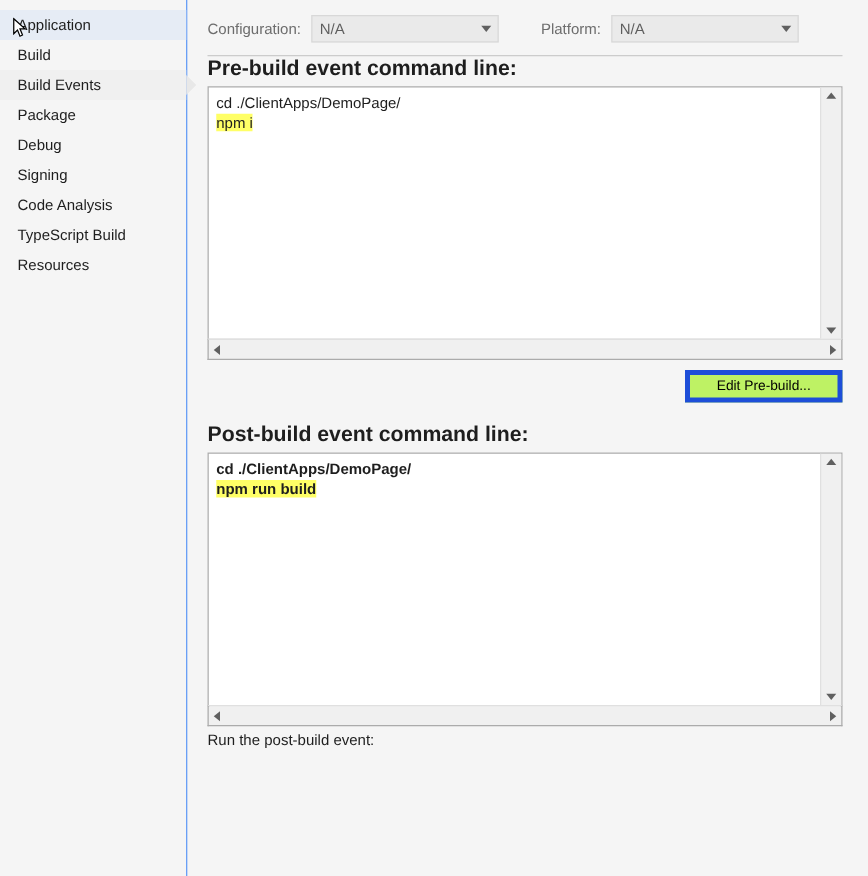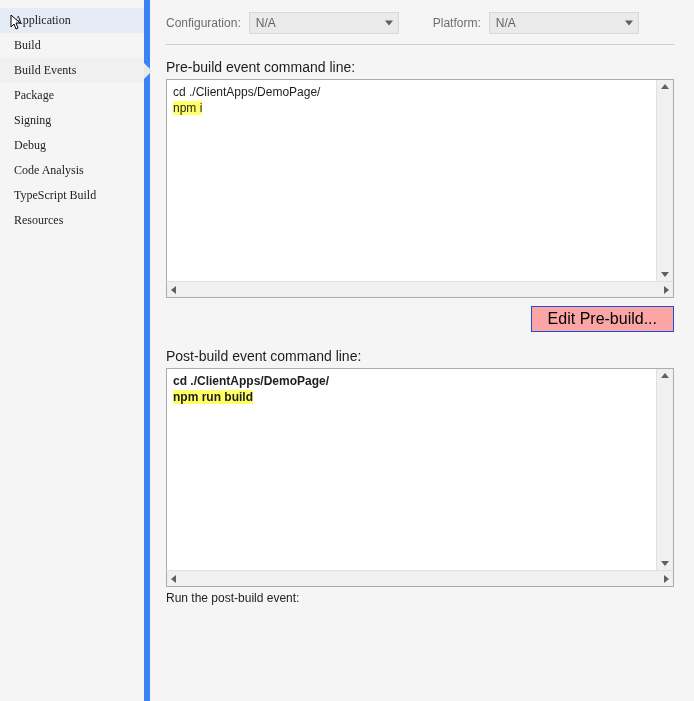--- a/index.html
+++ b/index.html
@@ -9,23 +9,22 @@
       color: #1e1e1e;
       background: #f5f5f5;
       width: 694px;
       height: 701px;
       overflow: hidden;
     }
     .container { display: flex; height: 100%; }
     .sidebar {
       width: 150px;
       background: #f5f5f5;
-      border-right: 6px solid #3b82f6;
+      border-right: 1px solid #3b82f6;
       padding-top: 8px;
-      font-family: Liberation Serif, serif;
     }
     .sidebar-item {
       padding: 5px 14px;
       cursor: pointer;
       color: #1e1e1e;
       font-size: 12px;
     }
     .sidebar-item.highlighted {
       background: #e6ecf5;
     }
@@ -56,21 +55,20 @@
       padding: 12px 20px 12px 16px;
       background: #f5f5f5;
       overflow-y: auto;
     }
     .config-row {
       display: flex;
       align-items: center;
       gap: 8px;
       padding-bottom: 10px;
       border-bottom: 1px solid #cccccc;
-      margin-bottom: 14px;
     }
     .config-label { color: #6d6d6d; font-size: 12px; }
     .config-select {
       background: #e6e6e6;
       border: 1px solid #cccccc;
       height: 22px;
       font-size: 12px;
       color: #1e1e1e;
       padding: 0 6px;
       appearance: none;
@@ -84,23 +82,24 @@
       content: "";
       position: absolute;
       right: 6px; top: 50%;
       transform: translateY(-50%);
       border-left: 4px solid transparent;
       border-right: 4px solid transparent;
       border-top: 5px solid #606060;
       pointer-events: none;
     }
     .section-label {
-      font-size: 14px;
+      font-size: 17px;
       color: #1e1e1e;
       margin-bottom: 4px;
+      font-weight: bold;
     }
     .cmd-box {
       width: 100%;
       border: 1px solid #ababab;
       background: #ffffff;
       position: relative;
       display: flex;
     }
     .cmd-content {
       flex: 1;
@@ -139,23 +138,23 @@
       position: absolute;
       top: 50%; transform: translateY(-50%);
       width: 0; height: 0;
       border-top: 4px solid transparent;
       border-bottom: 4px solid transparent;
     }
     .hscroll .arrow-left { left: 4px; border-right: 5px solid #606060; }
     .hscroll .arrow-right { right: 4px; border-left: 5px solid #606060; }
     .btn-row { text-align: right; margin: 8px 0 16px 0; }
     .btn {
-      background: #fca5a5;
-      border: 1px solid #1d4ed8;
-      font-size: 16px;
+      background: #bef264;
+      border: 4px solid #1d4ed8;
+      font-size: 11px;
       padding: 3px 16px;
       cursor: pointer;
       min-width: 126px;
     }
     .run-row {
       display: flex;
       align-items: flex-end;
       gap: 18px;
       margin-top: 4px;
     }
@@ -177,22 +176,22 @@
 <div class="container">
   <svg class="cursor-icon" viewBox="0 0 12 16">
     <path d="M1 1 L1 13 L4 10 L6 15 L8 14 L6 9 L10 9 Z" fill="white" stroke="black" stroke-width="1"></path>
   </svg>
 
   <div class="sidebar">
     <div class="sidebar-item highlighted"><span>Application</span></div>
     <div class="sidebar-item"><span>Build</span></div>
     <div class="sidebar-item selected"><span>Build Events</span></div>
     <div class="sidebar-item"><span>Package</span></div>
+    <div class="sidebar-item"><span>Debug</span></div>
     <div class="sidebar-item"><span>Signing</span></div>
-    <div class="sidebar-item"><span>Debug</span></div>
     <div class="sidebar-item"><span>Code Analysis</span></div>
     <div class="sidebar-item"><span>TypeScript Build</span></div>
     <div class="sidebar-item"><span>Resources</span></div>
   </div>
 
   <div class="main">
     <div class="config-row">
       <span class="config-label">Configuration:</span>
       <span class="select-wrap">
         <select class="config-select" style="width:150px" disabled="">

